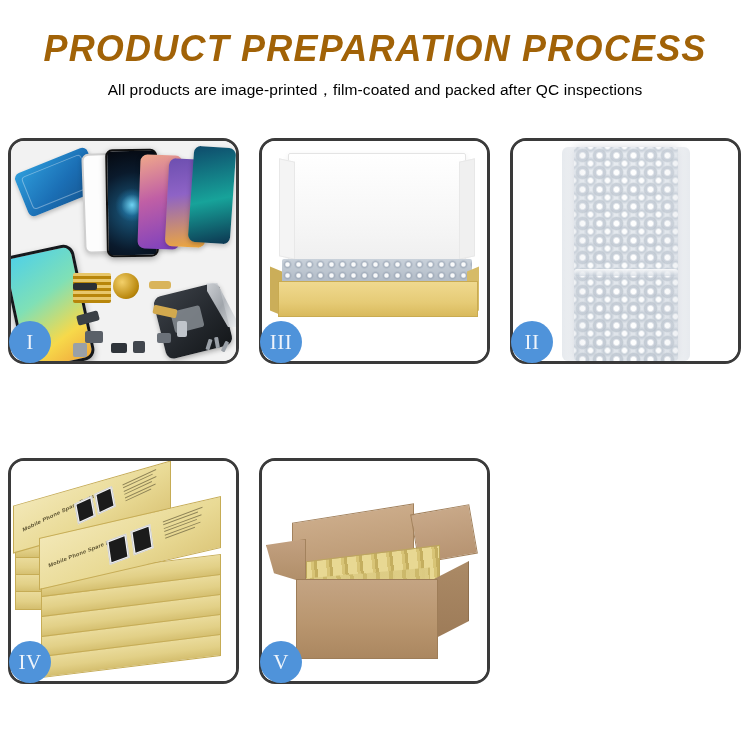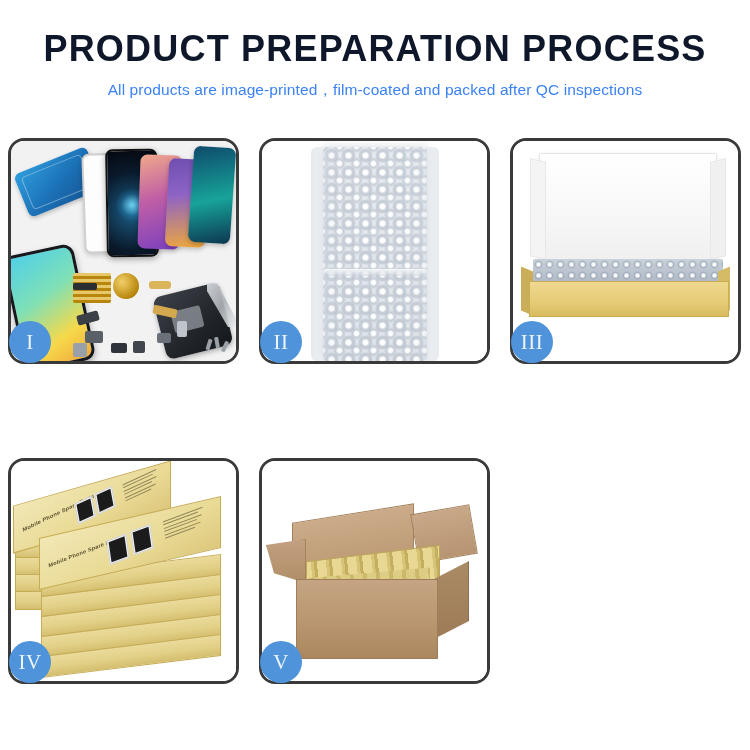--- a/index.html
+++ b/index.html
@@ -12,27 +12,28 @@
     position:relative;
   }
   .page{position:relative;width:750px;height:750px;box-sizing:border-box;}
 
   
   .header{text-align:center;padding-top:30px;}
   .title{
     font-size:36px;
     font-weight:700;
     letter-spacing:1.2px;
-    color:#0f172a;
+    color:#a16207;
     line-height:1.05;
     white-space:nowrap;
+    font-style:italic;
   }
   .subtitle{
     font-size:15.5px;
-    color:#3b82f6;
+    color:#000000;
     margin-top:12px;
     letter-spacing:.1px;
     white-space:nowrap;
   }
 
   
   .grid{
     position:absolute;
     left:8px;top:138px;
     width:734px;
@@ -371,36 +372,36 @@
         <div class="screws">
             <i></i>
             <i></i>
             <i></i>
           </div>
       </div>
       <div class="badge">I</div>
     </div>
 
     <div class="panel">
-      <div class="panel-inner p2">
-        <div class="bubble-sheet"></div>
-        <div class="wrap-seam"></div>
-      </div>
-      <div class="badge">II</div>
-    </div>
-
-    <div class="panel">
       <div class="panel-inner p3">
         <div class="lid"></div>
         <div class="box3-bubbles"></div>
         <div class="box3-left"></div>
         <div class="box3-right"></div>
         <div class="box3-front"></div>
       </div>
       <div class="badge">III</div>
+    </div>
+
+    <div class="panel">
+      <div class="panel-inner p2">
+        <div class="bubble-sheet"></div>
+        <div class="wrap-seam"></div>
+      </div>
+      <div class="badge">II</div>
     </div>
 
     <div class="panel">
       <div class="panel-inner p4">
         <div class="stack">
 
           <div class="kbox" style="left:4px;top:62px;width:92px;height:17px;"></div>
           <div class="kbox" style="left:4px;top:79px;width:92px;height:17px;"></div>
           <div class="kbox" style="left:4px;top:96px;width:92px;height:17px;"></div>
           <div class="kbox" style="left:4px;top:113px;width:92px;height:17px;"></div>

